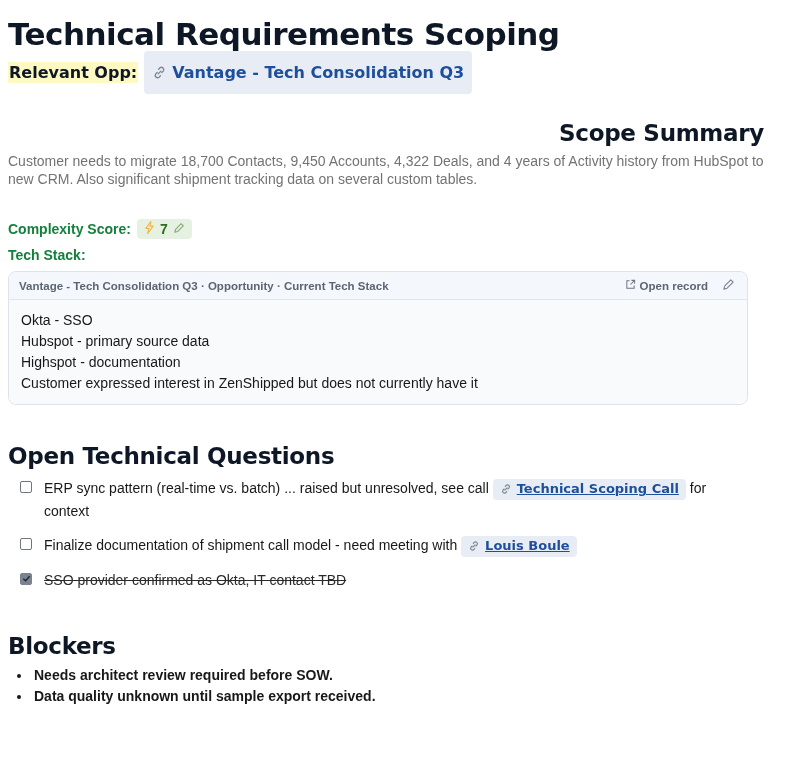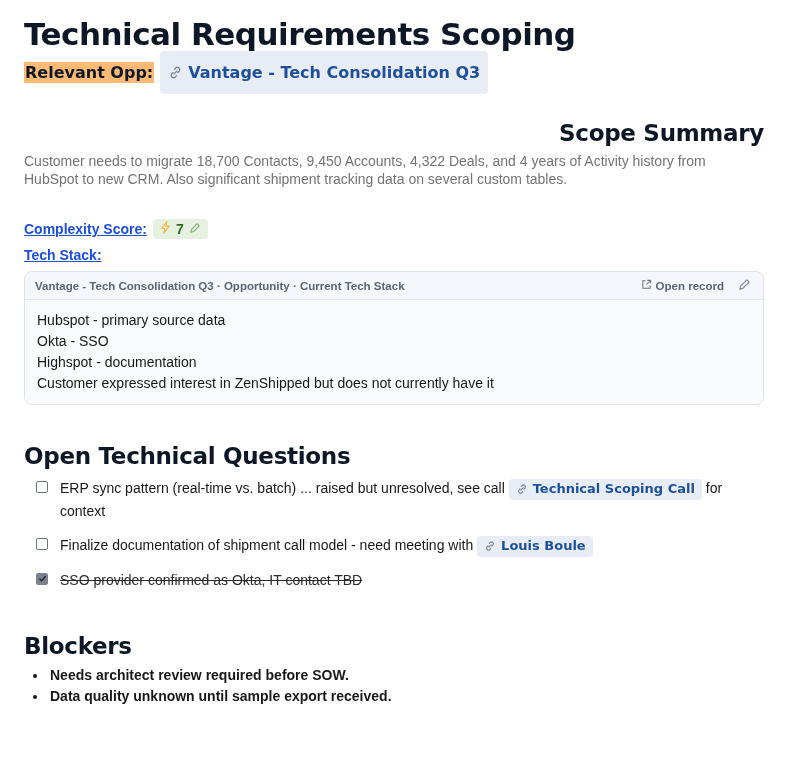--- a/index.html
+++ b/index.html
@@ -3,49 +3,49 @@
   <meta charset="utf-8">
   <style>
     * { box-sizing: border-box; }
     html, body { margin: 0; padding: 0; background: #ffffff; }
     body {
       width: 792px; height: 776px; overflow: hidden;
       font-family: "Liberation Sans", sans-serif;
       color: #181818;
       font-size: 14px;
     }
-    .page { padding: 14px 28px 0 24px; }
+    .page { padding: 14px 28px 0 8px; }
     h1 {
       font-family: "DejaVu Sans", sans-serif;
       font-size: 31px; font-weight: bold; margin: 0 0 4px 0;
       color: #0e1726; letter-spacing: -0.5px; line-height: 40px;
     }
     .opp-row { display: flex; align-items: center; gap: 6px; height: 28px; }
     .hl-label {
-      background: #fdba74; font-weight: bold; font-size: 16px; color: #0e1726;
+      background: #fef9c3; font-weight: bold; font-size: 16px; color: #0e1726;
       padding: 1px 1px; font-family: "DejaVu Sans", sans-serif;
     }
     .chip {
       display: inline-flex; align-items: center; gap: 5px;
       background: #e8edf5; border-radius: 4px; color: #1d4f9b;
       font-weight: bold; padding: 2px 8px; white-space: nowrap;
       font-family: "DejaVu Sans", sans-serif;
     }
     .chip.big { font-size: 16px; height: 43px; justify-content: space-between; }
-    .chip.small { font-size: 13px; height: 21px; padding: 1px 7px; vertical-align: middle; }
+    .chip.small { font-size: 13px; height: 21px; padding: 1px 7px; vertical-align: middle; text-decoration: underline; }
     .chip svg { display: block; }
     h2 {
       font-family: "DejaVu Sans", sans-serif;
       font-size: 23px; font-weight: bold; margin: 0; color: #0e1726;
       letter-spacing: -0.3px; line-height: 30px;
     }
     .h2-scope { margin-top: 32px; text-align: right; }
     .para { margin: 4px 0 0 0; line-height: 18px; font-size: 14px; color: #737373; }
     .para + .para { margin-top: 6px; }
-    .field-label { font-weight: bold; font-size: 14px; color: #1d4ed8; text-decoration: underline; }
+    .field-label { font-weight: bold; font-size: 14px; color: #15803d; }
     .complexity-row { display: flex; align-items: center; gap: 6px; margin-top: 30px; height: 22px; }
     .score-pill {
       display: inline-flex; align-items: center; gap: 5px;
       background: #e6f1e1; border-radius: 4px; padding: 1px 7px; height: 20px;
       color: #2e6b1f; font-weight: bold; font-size: 14px;
     }
     .tech-label { margin-top: 5px; height: 20px; line-height: 20px; }
     .card {
       margin-top: 6px; border: 1px solid #dde3ea; border-radius: 8px;
       background: #f8fafc; overflow: hidden; width: 740px;
@@ -130,22 +130,22 @@
           <span>Open record</span>
         </span>
         <span>
           <svg width="13" height="13" viewBox="0 0 14 14" fill="none" stroke="#7a8494" stroke-width="1.2" stroke-linejoin="round">
               <path d="M2 12l1-3.5L9.5 2l2.5 2.5L5.5 11 2 12z"></path>
             </svg>
         </span>
       </span>
     </div>
     <div class="card-body">
+      <div>Okta - SSO</div>
       <div>Hubspot - primary source data</div>
-      <div>Okta - SSO</div>
       <div>Highspot - documentation</div>
       <div>Customer expressed interest in ZenShipped but does not currently have it</div>
     </div>
   </div>
 
   <h2 class="h2-questions">Open Technical Questions</h2>
   <ul class="todo">
     <li>
       <span class="cb"></span>
       <span class="todo-text">

